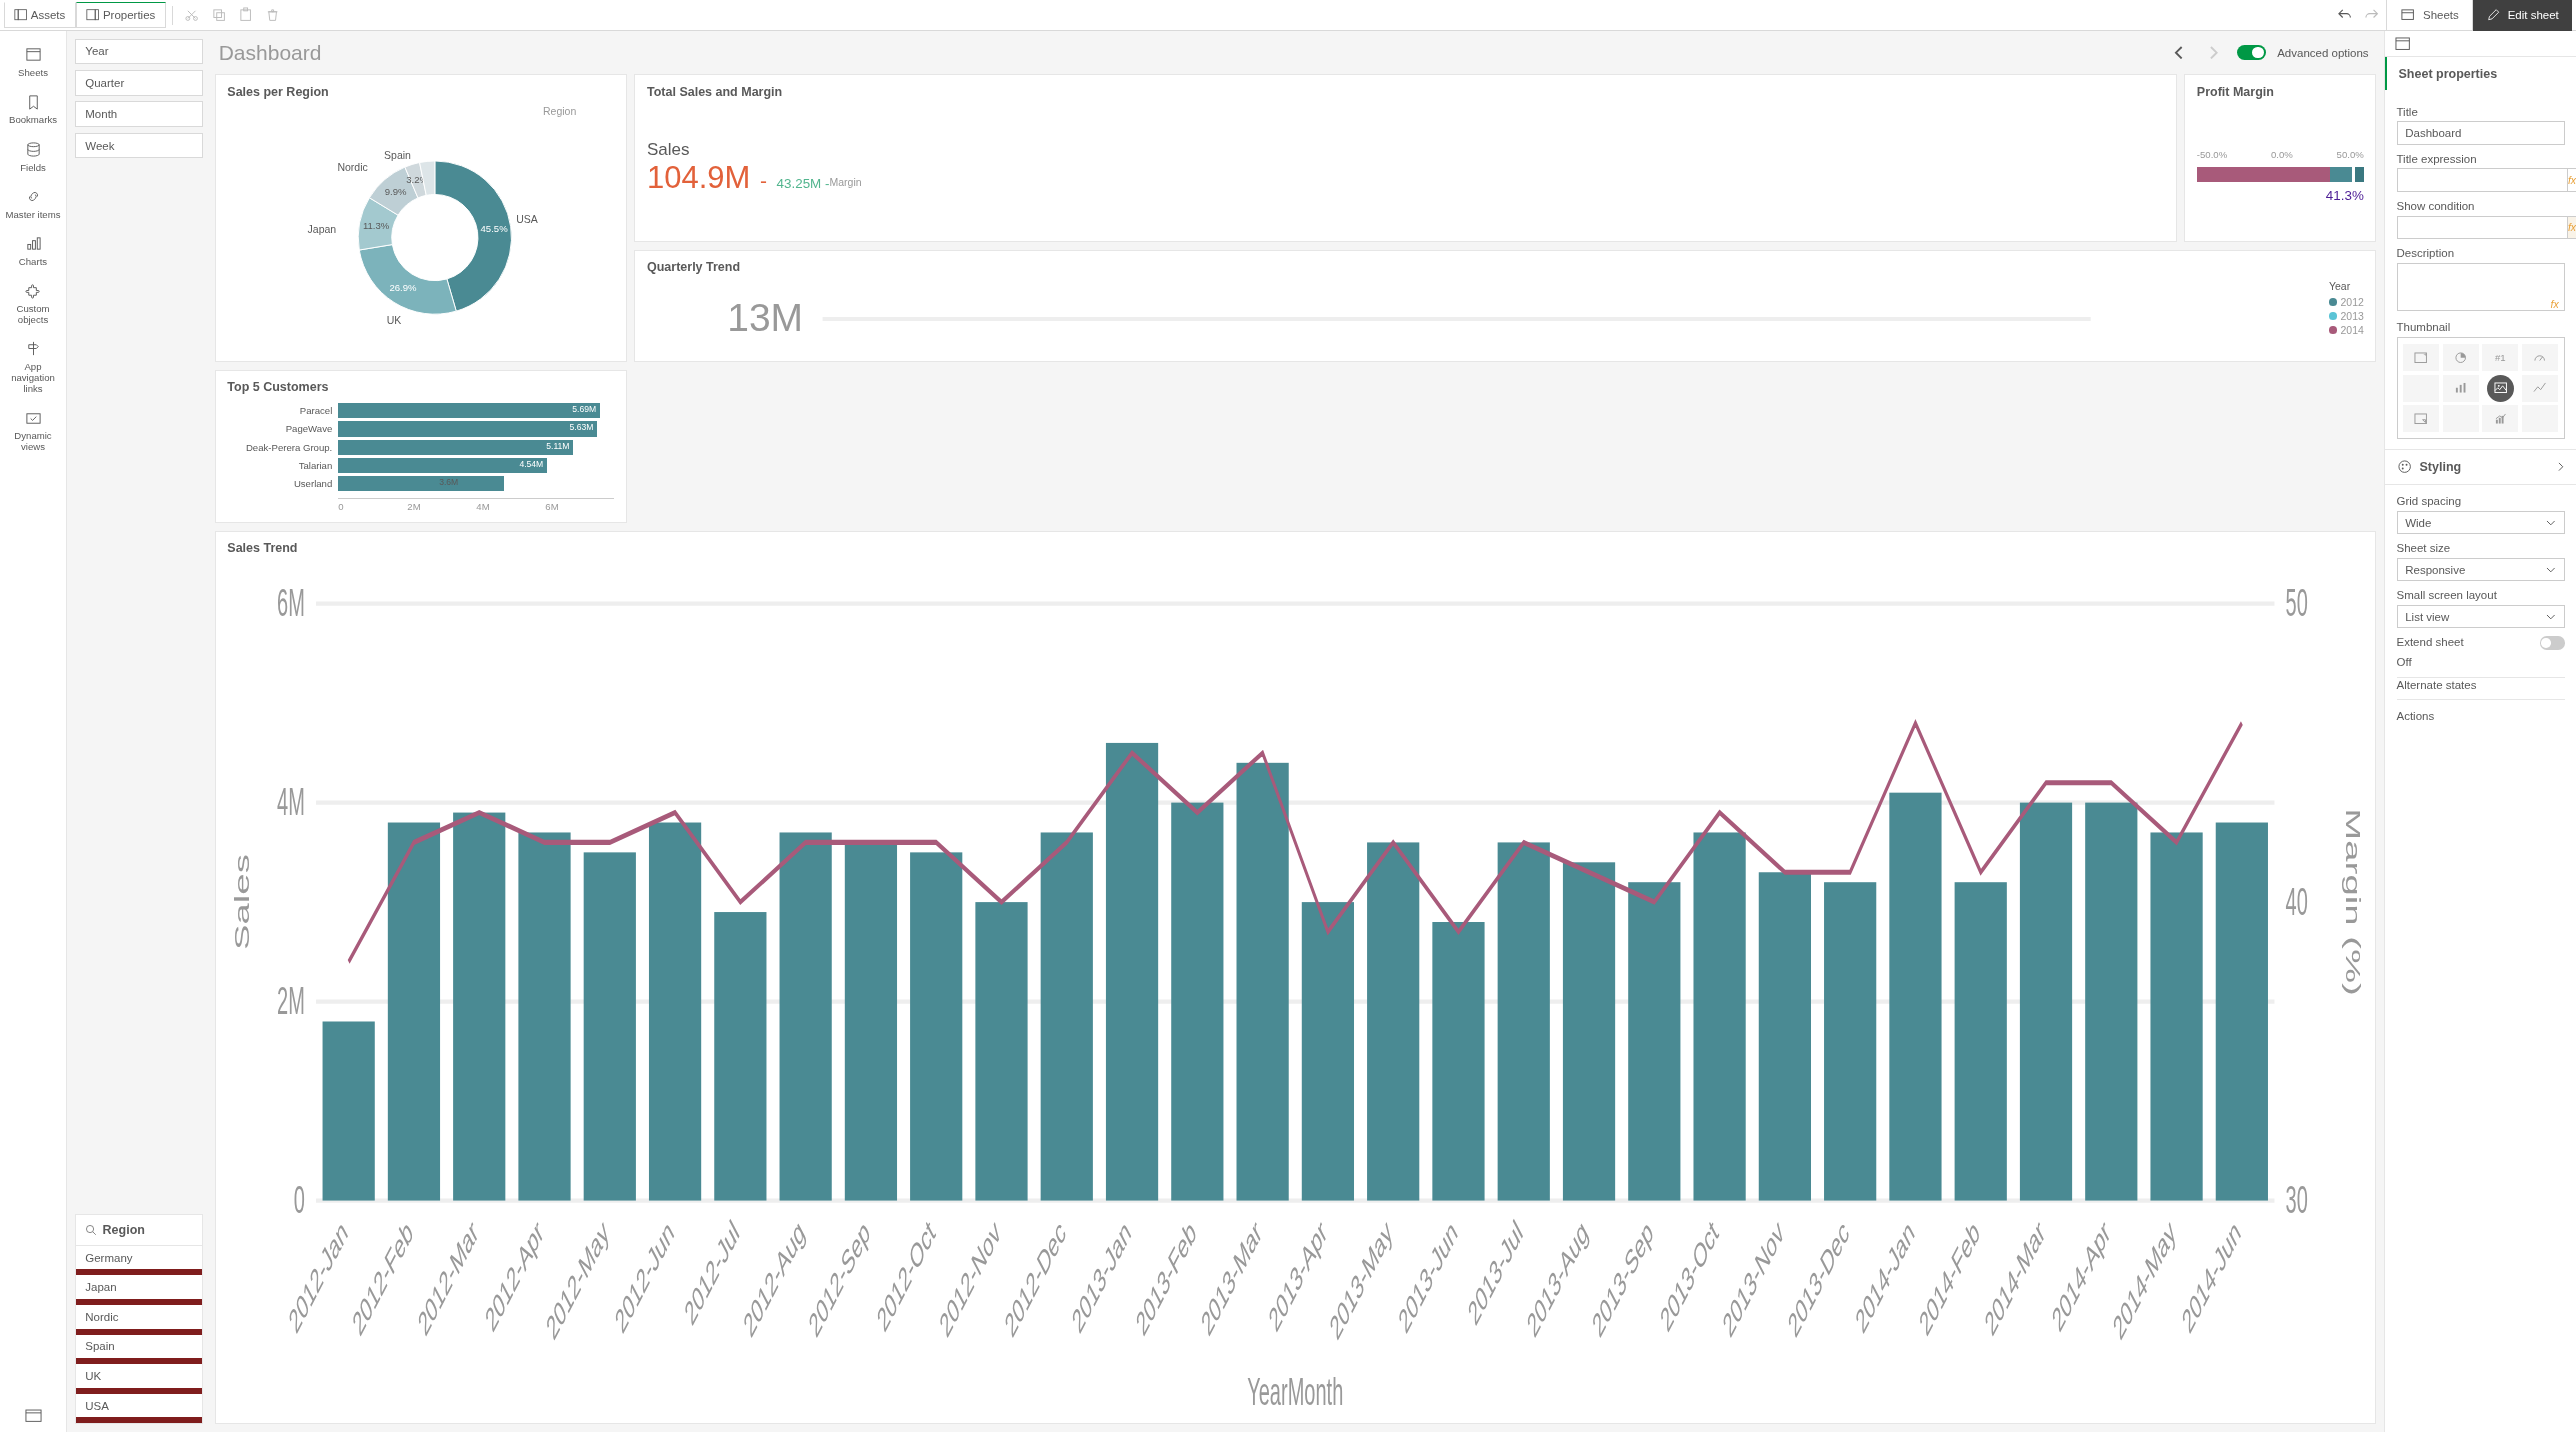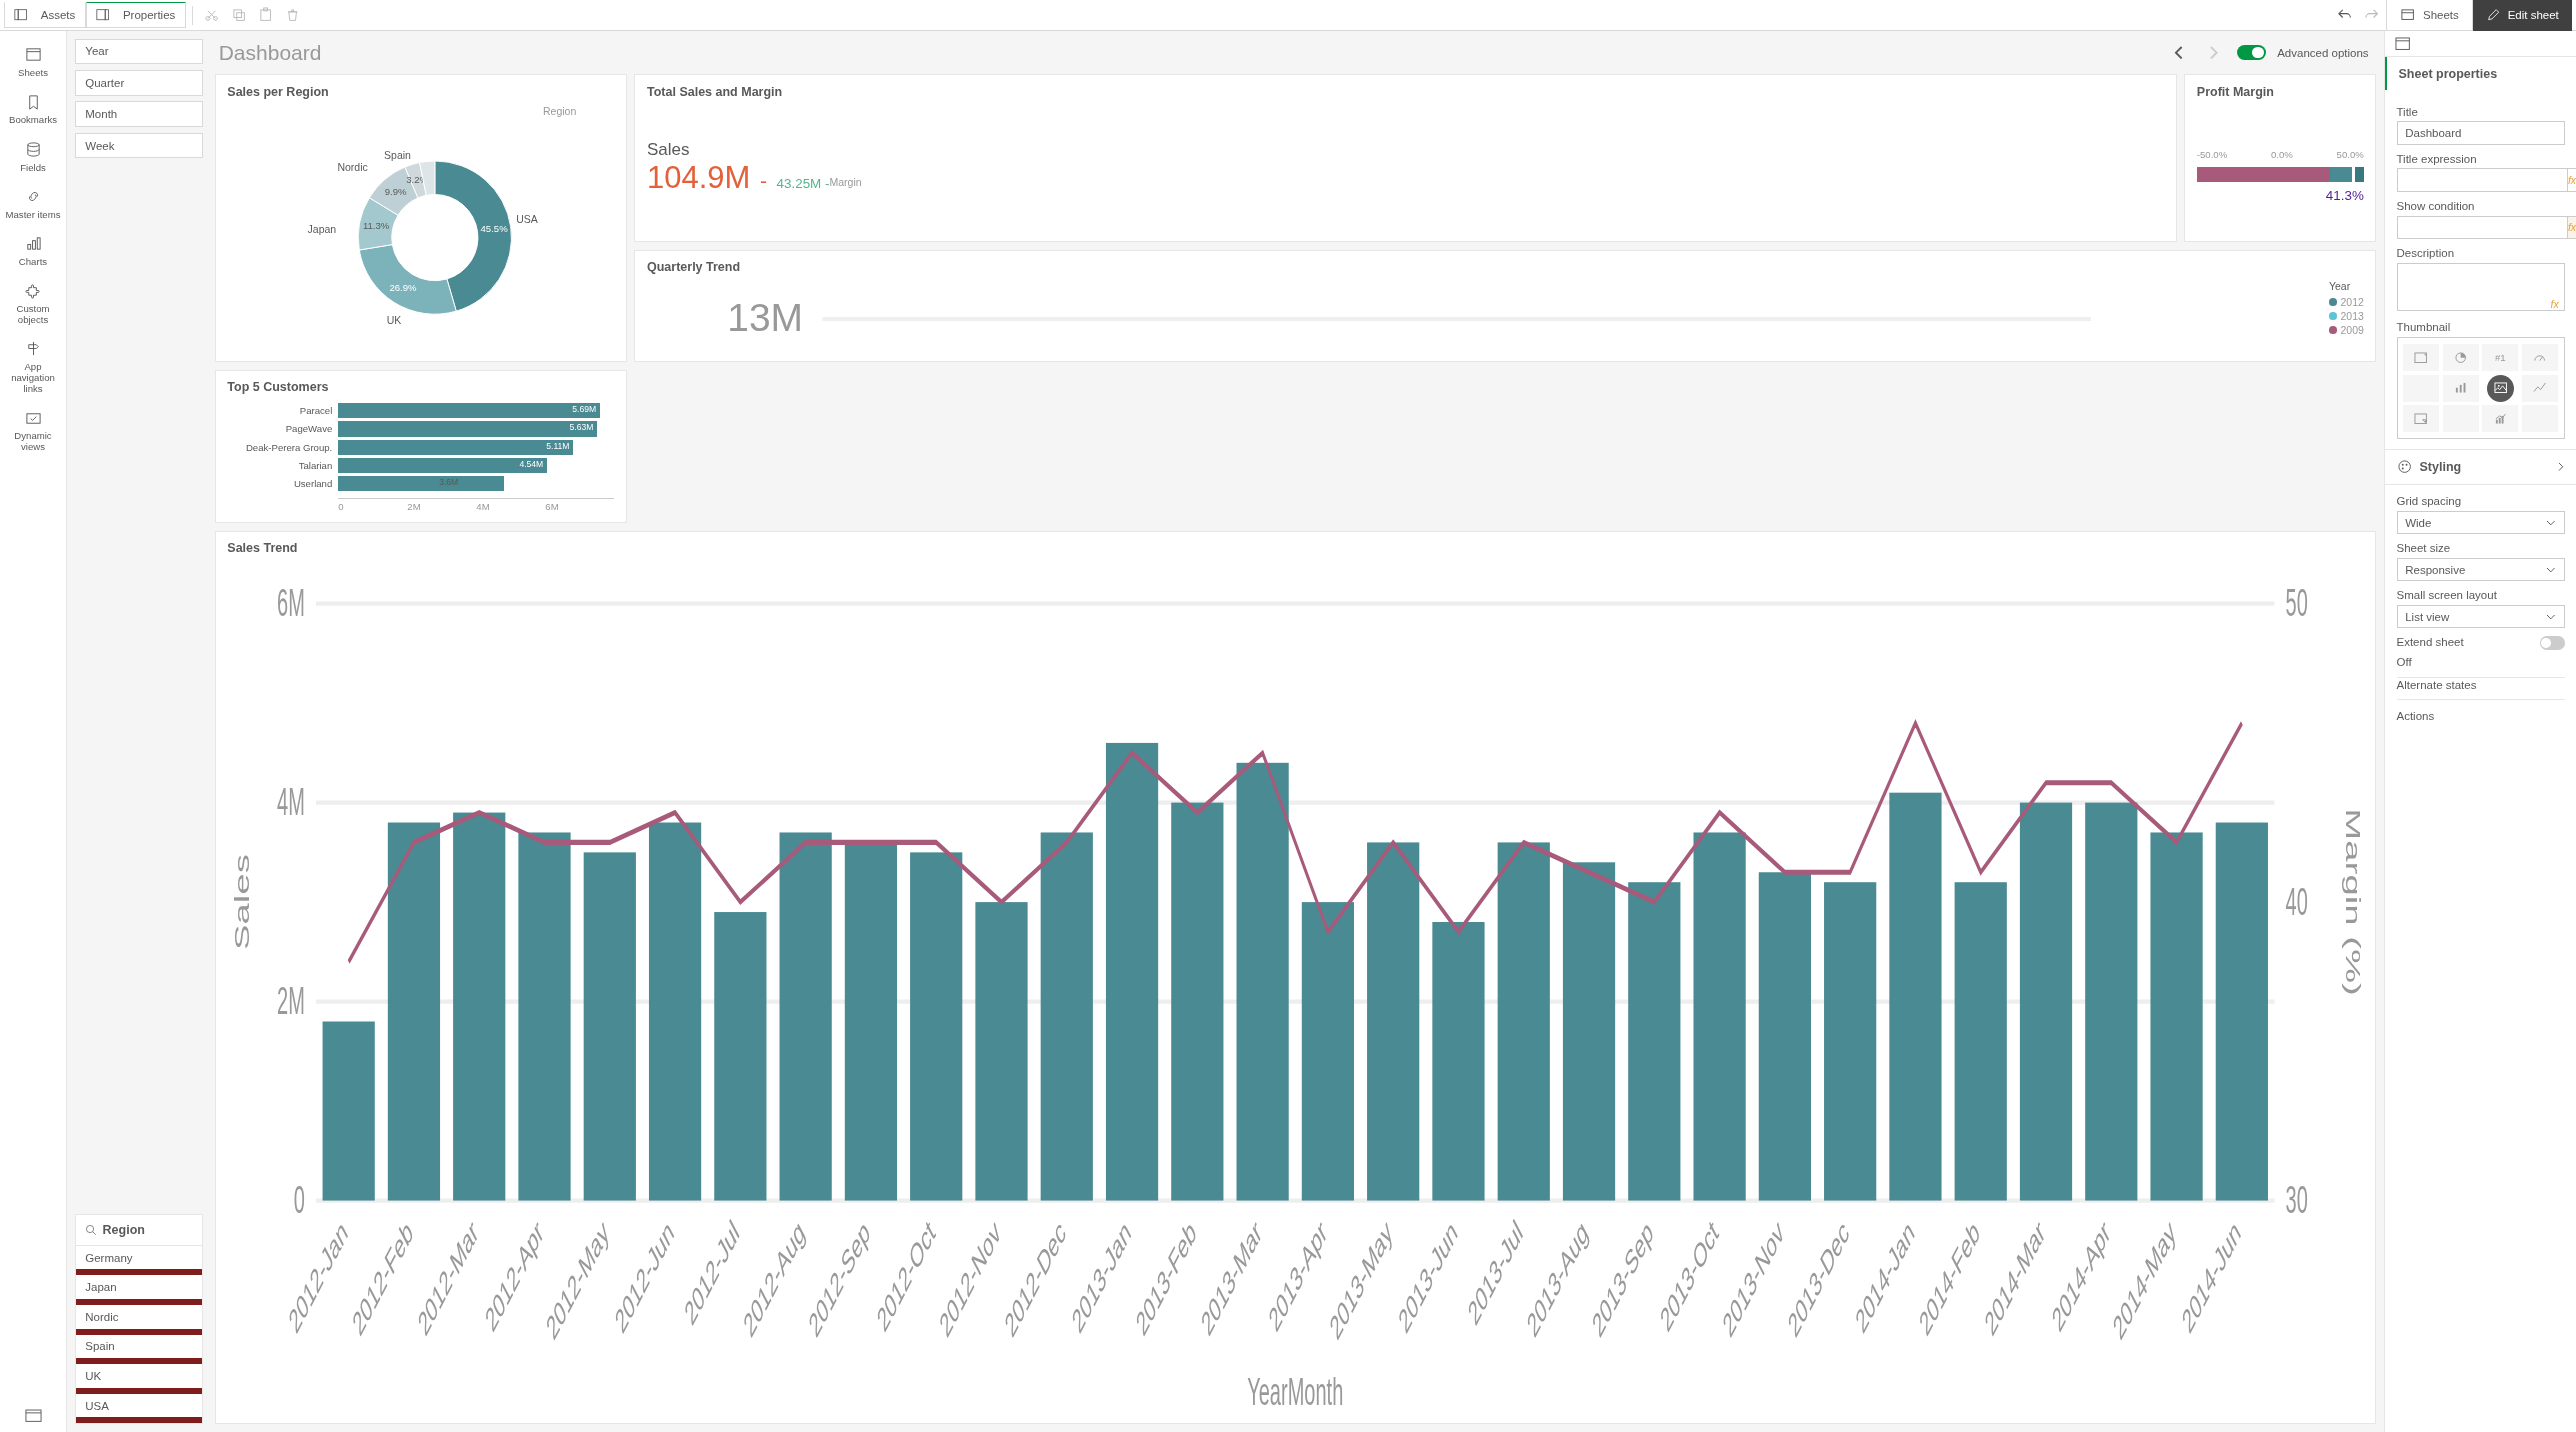--- a/index.html
+++ b/index.html
@@ -1,21 +1,21 @@
 <!DOCTYPE html>
 <html><head>
 <meta charset="utf-8">
 <style>
 * { box-sizing: border-box; margin: 0; padding: 0; font-family: -apple-system, BlinkMacSystemFont, "Segoe UI", Arial, sans-serif; }
 body { background: #f5f5f5; color: #595959; font-size: 12.5px; overflow: hidden; }
 .app { display: flex; flex-direction: column; height: 100vh; }
 
 
 .top-toolbar { display: flex; align-items: center; height: 31px; background: #fff; border-bottom: 1px solid #d9d9d9; padding: 0 3.8px; }
-.top-toolbar .tab { display: flex; align-items: center; gap: 13px; padding: 5.8px 9.6px; border: 1px solid #d9d9d9; border-top: 1.9px solid transparent; background: #fff; cursor: pointer; font-size: 11.5px; color: #595959; }
+.top-toolbar .tab { display: flex; align-items: center; gap: 3px; padding: 5.8px 9.6px; border: 1px solid #d9d9d9; border-top: 1.9px solid transparent; background: #fff; cursor: pointer; font-size: 11.5px; color: #595959; }
 .top-toolbar .tab.active { border-top: 1.9px solid #009845; align-items: center; }
 .top-toolbar .sep { width: 1px; height: 19px; background: #d9d9d9; margin: 0 5.8px; }
 .top-toolbar .icon-btn { width: 27px; height: 27px; display: flex; align-items: center; justify-content: center; color: #bbb; cursor: pointer; }
 .top-toolbar .spacer { flex: 1; }
 .top-toolbar .right-btn { display: flex; align-items: center; gap: 7.7px; padding: 0 13.4px; height: 31px; border-left: 1px solid #d9d9d9; cursor: pointer; color: #595959; font-size: 11.5px; }
 .top-toolbar .edit-btn { background: #404040; color: #fff; }
 
 
 .main { flex: 1; display: flex; overflow: hidden; }
 
@@ -359,21 +359,21 @@
                       <div class="line-legend-item">
                         <span class="line-legend-dot" style="background: rgb(74, 138, 147);"></span>
                         <span>2012</span>
                       </div>
                       <div class="line-legend-item">
                         <span class="line-legend-dot" style="background: rgb(91, 196, 214);"></span>
                         <span>2013</span>
                       </div>
                       <div class="line-legend-item">
                         <span class="line-legend-dot" style="background: rgb(168, 90, 122);"></span>
-                        <span>2009</span>
+                        <span>2014</span>
                       </div>
                     </div>
                 </div>
                 <svg id="qtrend-svg" width="100%" height="100%" viewBox="0 0 440 250" preserveAspectRatio="none" style="font-size:13px">
                     <line x1="45" x2="370" y1="225" y2="225" stroke="#eee"></line>
                     <text x="40" y="228" font-size="10" fill="#999" text-anchor="end">9M</text>
                     <line x1="45" x2="370" y1="171.25" y2="171.25" stroke="#eee"></line>
                     <text x="40" y="174.25" font-size="10" fill="#999" text-anchor="end">10M</text>
                     <line x1="45" x2="370" y1="117.5" y2="117.5" stroke="#eee"></line>
                     <text x="40" y="120.5" font-size="10" fill="#999" text-anchor="end">11M</text>

